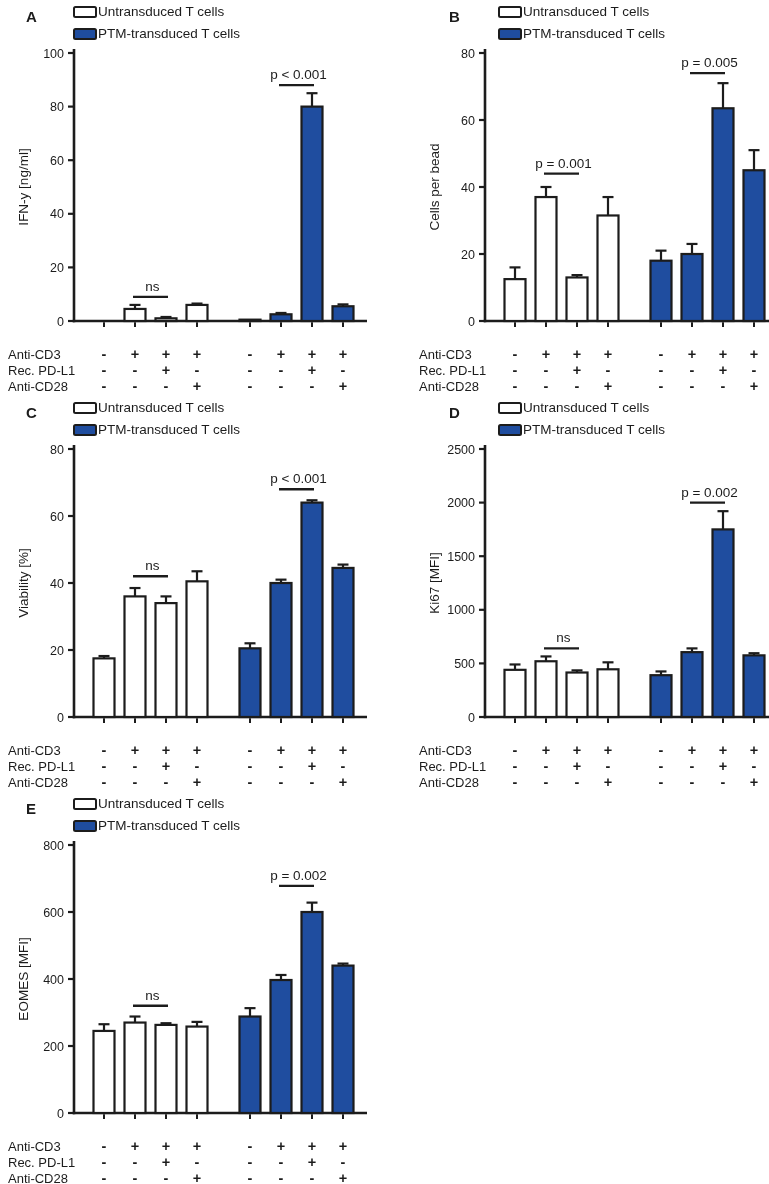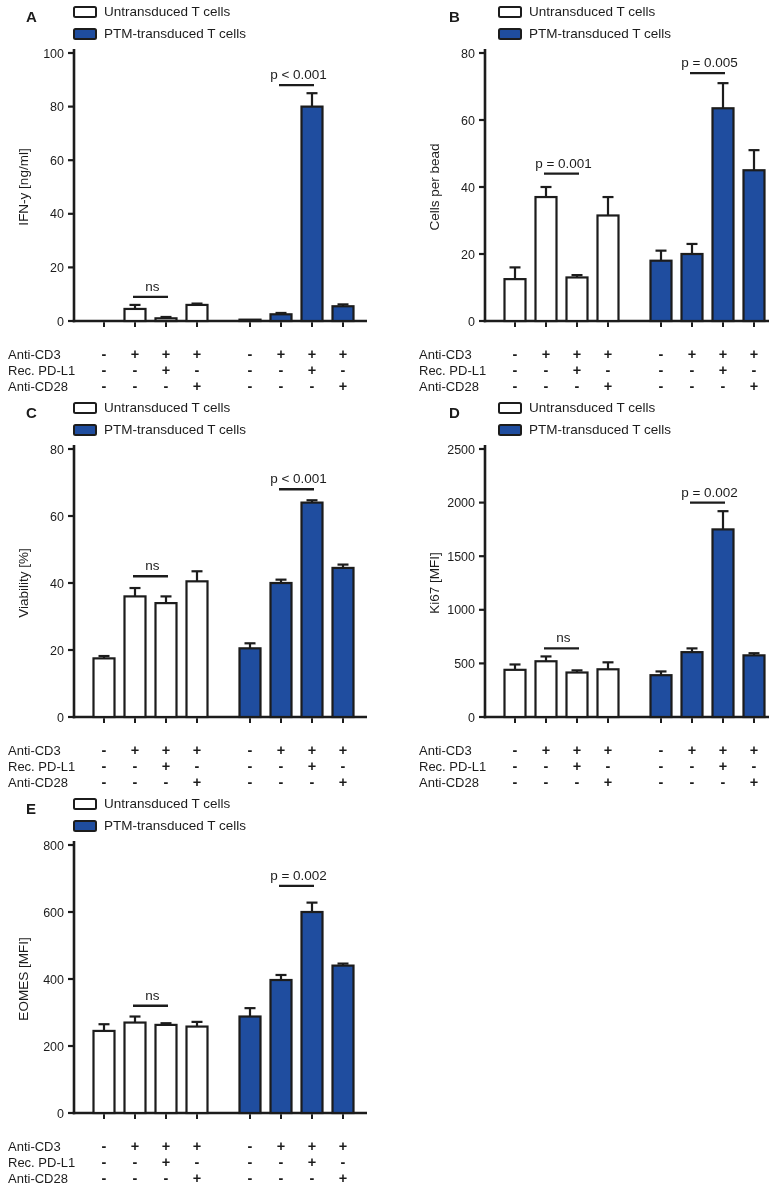--- a/index.html
+++ b/index.html
@@ -34,21 +34,21 @@
     margin: 2px 0 0 73px;
     display: flex;
     flex-direction: column;
     gap: 3px;
     height: 42px;
   }
   .panel.right .legend { margin-left: 113px; }
   .legend-item {
     display: flex;
     align-items: center;
-    gap: 7px;
+    gap: 1px;
     height: 19px;
   }
   .swatch {
     width: 20px;
     height: 8px;
     border: 2px solid #1c1c1c;
     border-radius: 2.5px;
     flex: 0 0 auto;
   }
   .legend-text {

